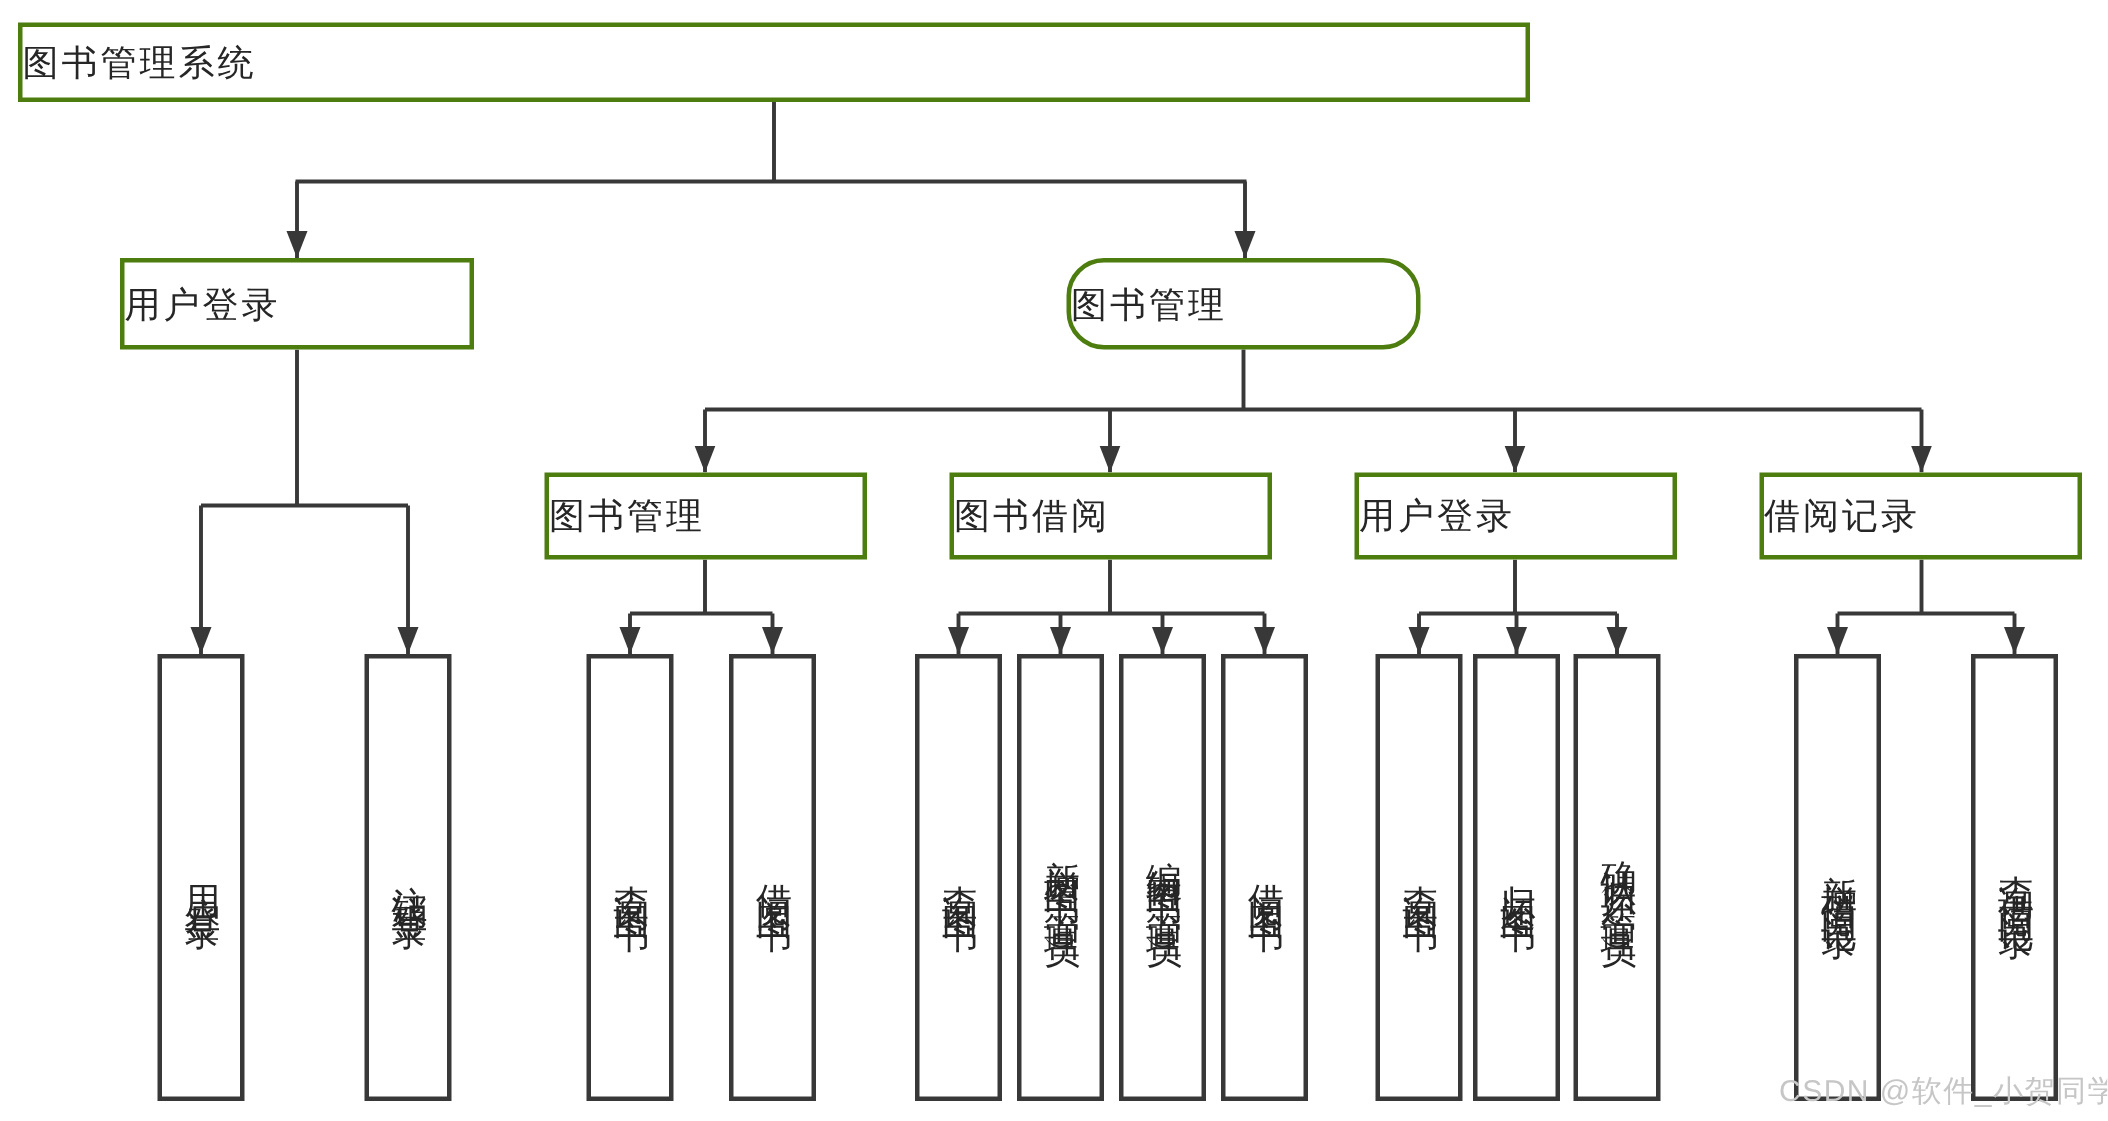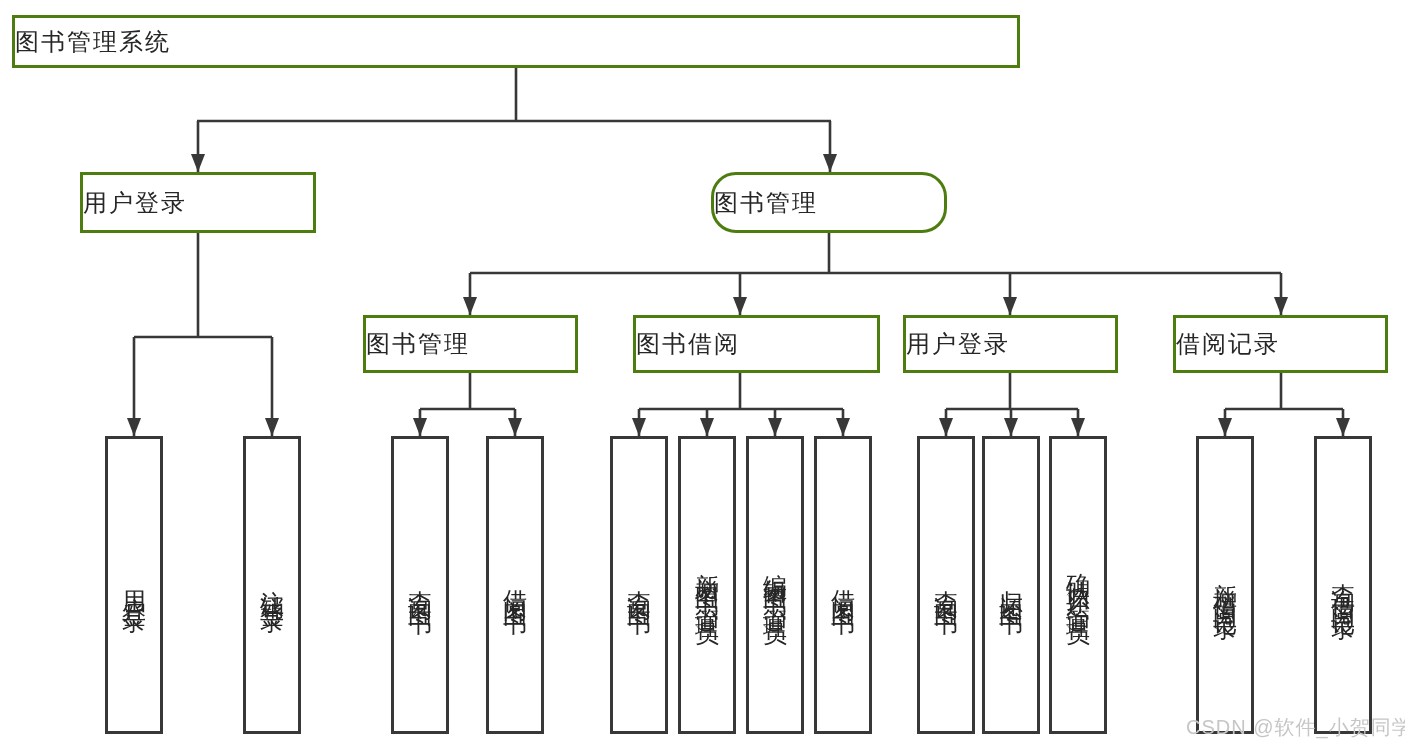--- a/index.html
+++ b/index.html
@@ -136,21 +136,21 @@
   <div class="hbox" style="left:80px; top:172px; width:236px; height:61px;">
     <span>用户登录</span>
   </div>
   <div class="hbox" style="left:711px; top:172px; width:236px; height:61px;border-radius:25px;">
     <span>图书管理</span>
   </div>
 
   <div class="hbox" style="left:363px; top:315px; width:215px; height:58px;">
     <span>图书管理</span>
   </div>
-  <div class="hbox" style="left:633px; top:315px; width:247px; height:58px;">
+  <div class="hbox" style="left:633px; top:315px; width:215px; height:58px;">
     <span>图书借阅</span>
   </div>
   <div class="hbox" style="left:903px; top:315px; width:215px; height:58px;">
     <span>用户登录</span>
   </div>
   <div class="hbox" style="left:1173px; top:315px; width:215px; height:58px;">
     <span>借阅记录</span>
   </div>
 
   <div class="vbox" style="left:105px;">

